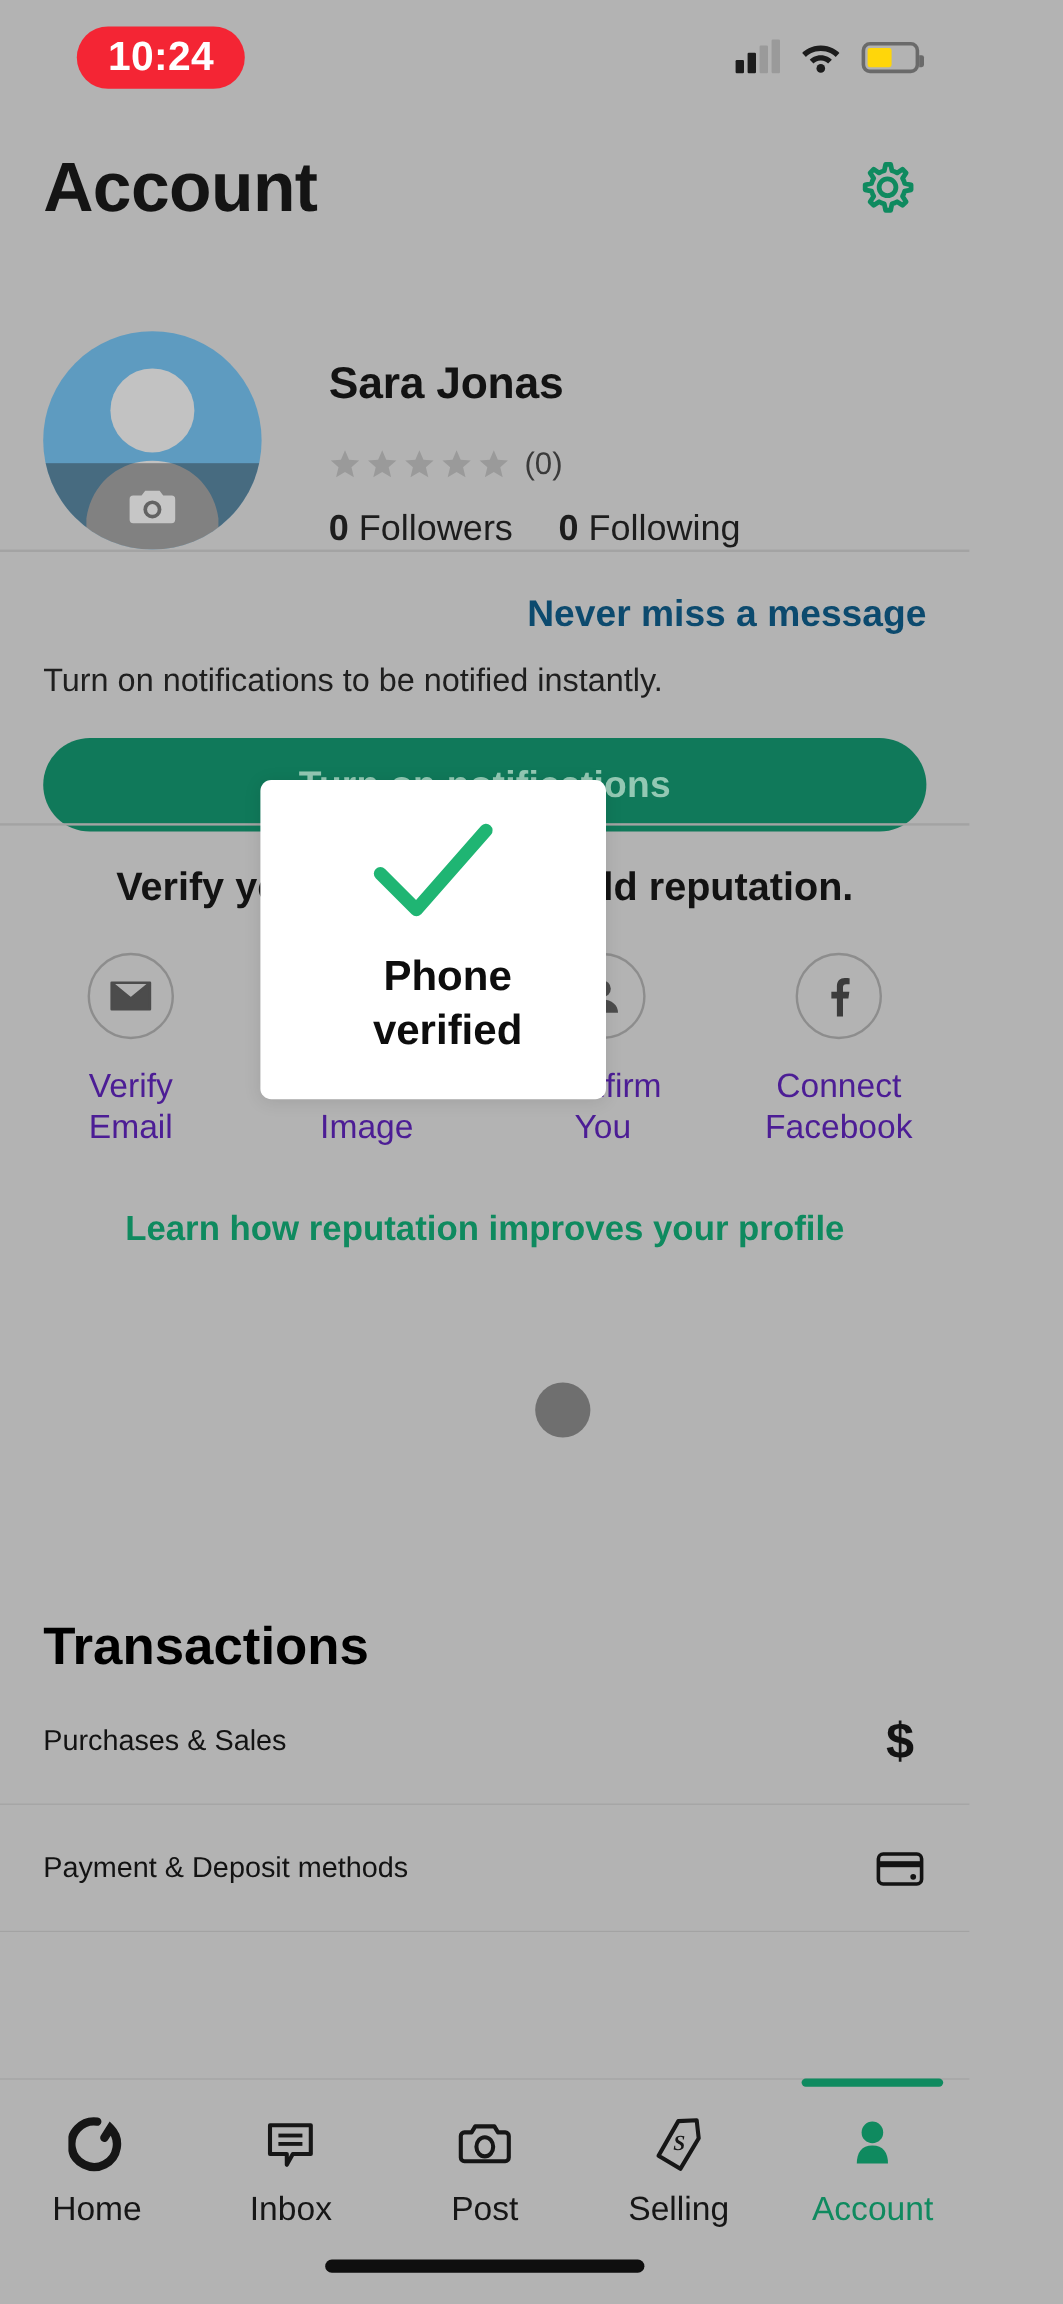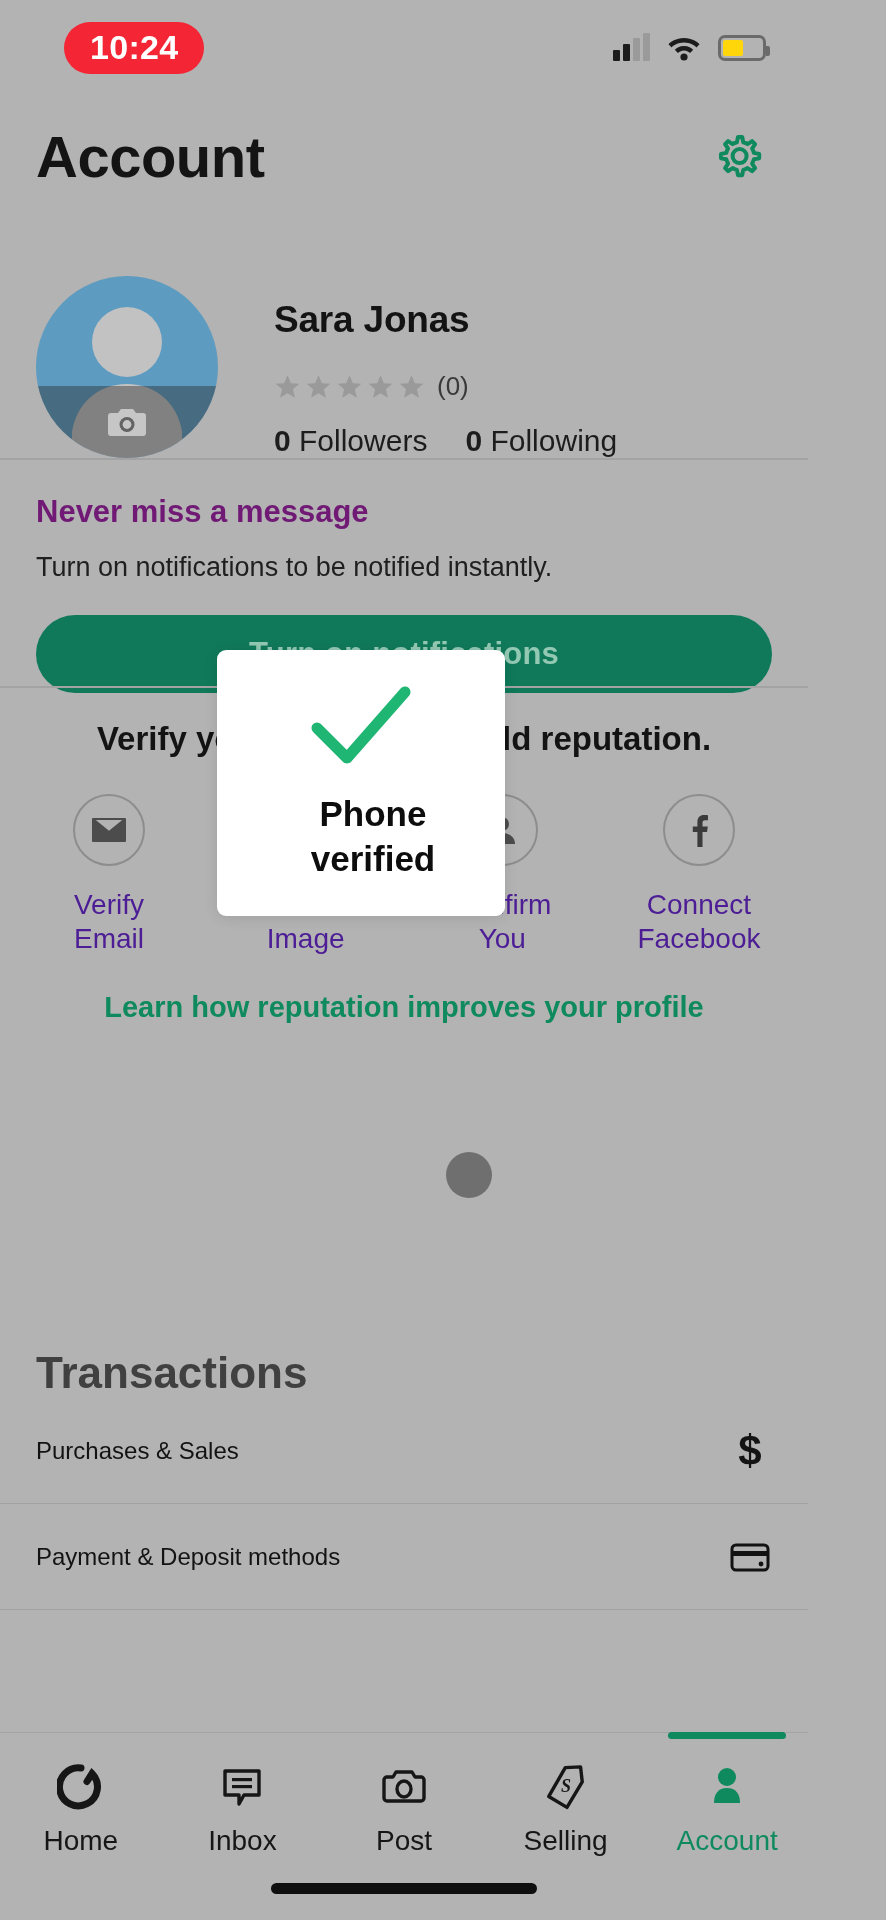--- a/index.html
+++ b/index.html
@@ -80,21 +80,21 @@
   .star{ width:27px; height:27px; fill:#9a9a9a;}
   .rating-count{ font-size:26px; color:#3a3a3a;}
   .follow-row{ display:flex; gap:38px; margin-top:22px; font-size:30px; color:#1d1d1d;}
   .follow-row b{ font-weight:bold; }
   .follow-row span{ font-weight:normal; }
 
   .divider{ position:absolute; left:0; right:0; height:1.5px; background:#a3a3a3;}
 
   
   .notif{ position:absolute; left:0; right:0; top:462px; padding:32px 36px 0 36px;}
-  .notif h3{ font-size:31px; font-weight:bold; color:#701a75;}
+  .notif h3{ font-size:31px; font-weight:bold; color:#0c4a6e;text-align:right;}
   .notif p{ font-size:27px; color:#1f1f1f; margin-top:22px;}
   .notif-btn{
     display:block; width:100%; height:78px; margin-top:32px;
     background:#10795a; color:#93c8b3;
     border:none; border-radius:39px;
     font-family:"Liberation Sans", sans-serif;
     font-size:31px; font-weight:bold;
     letter-spacing:0.2px;
   }
 
@@ -110,32 +110,32 @@
   }
   .vitem{ width:150px; text-align:center;}
   .vcircle{
     width:72px; height:72px; border-radius:50%;
     border:2.5px solid #8d8d8d; margin:0 auto;
     display:flex; align-items:center; justify-content:center;
   }
   .vcircle svg{ width:38px; height:38px; fill:#4c4c4c;}
   .vlabel{ margin-top:22px; font-size:28px; color:#4c1d95; line-height:1.2;}
   .learn-link{
-    margin-top:36px; text-align:center;
+    margin-top:53px; text-align:center;
     font-size:29px; font-weight:bold; color:#0f8a5f;
   }
   .tap-dot{
     position:absolute; left:446px; top:1152px;
     width:46px; height:46px; border-radius:50%;
     background:rgba(70,70,70,0.62);
   }
 
   
   .transactions{ position:absolute; left:0; right:0; top:1348px;}
-  .tx-title{ font-size:44px; font-weight:bold; color:#404040; padding:0 36px;}
+  .tx-title{ font-size:44px; font-weight:bold; color:#000000; padding:0 36px;}
   .tx-row{
     display:flex; align-items:center; justify-content:space-between;
     padding:0 36px; height:106px;
     border-bottom:1.5px solid #a3a3a3;
   }
   .tx-row:first-of-type{ margin-top:46px; border-top:1.5px solid #a3a3a3;}
   .tx-label{ font-size:24px; color:#131313;}
   .tx-icon{ width:44px; height:44px; display:flex; align-items:center; justify-content:center;}
   .tx-icon .dollar{ font-size:42px; font-weight:bold; color:#131313; line-height:1;}
 

